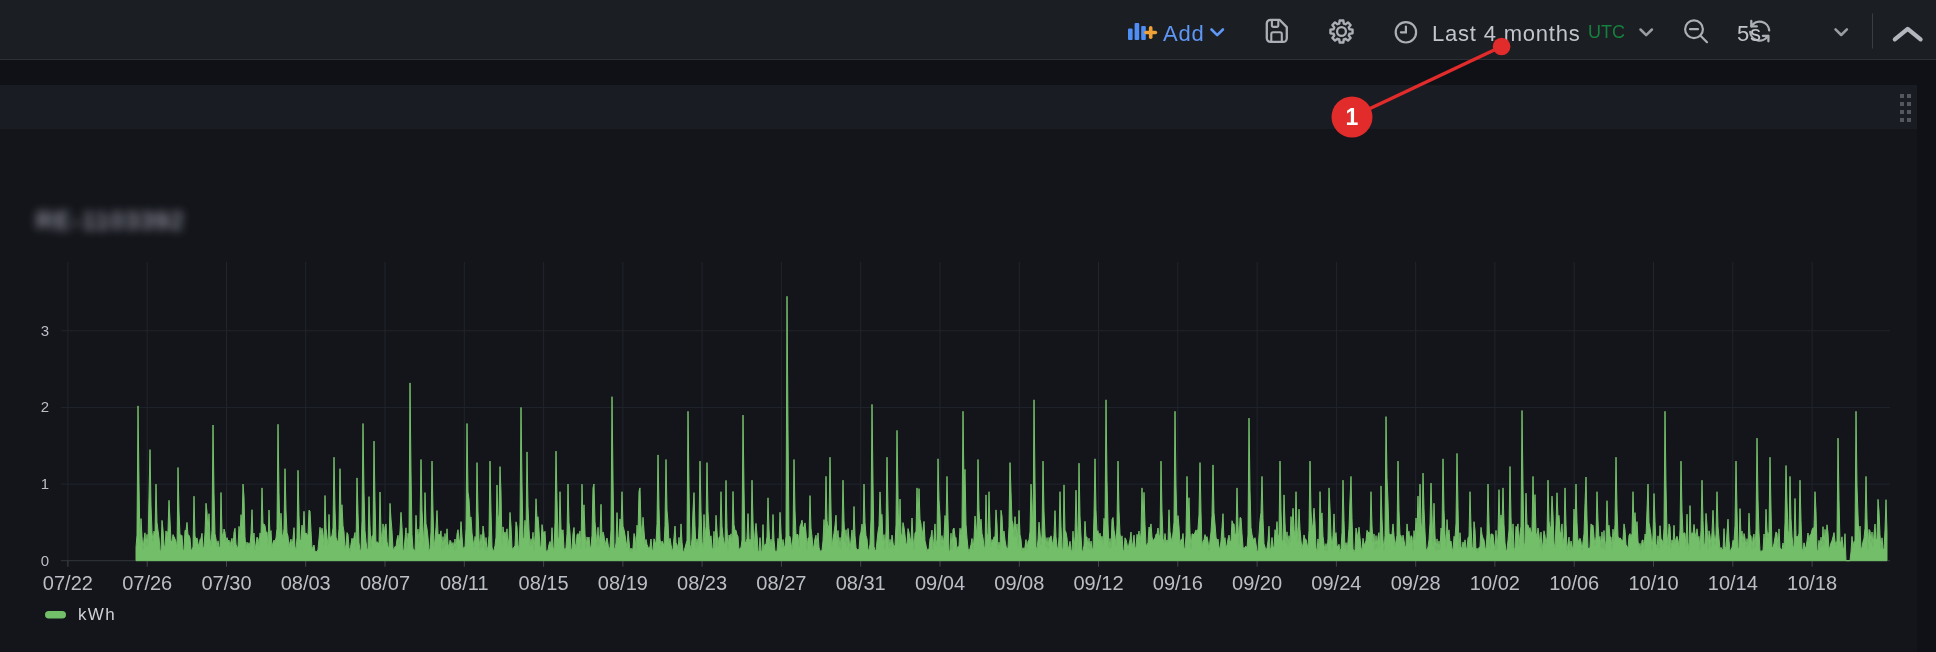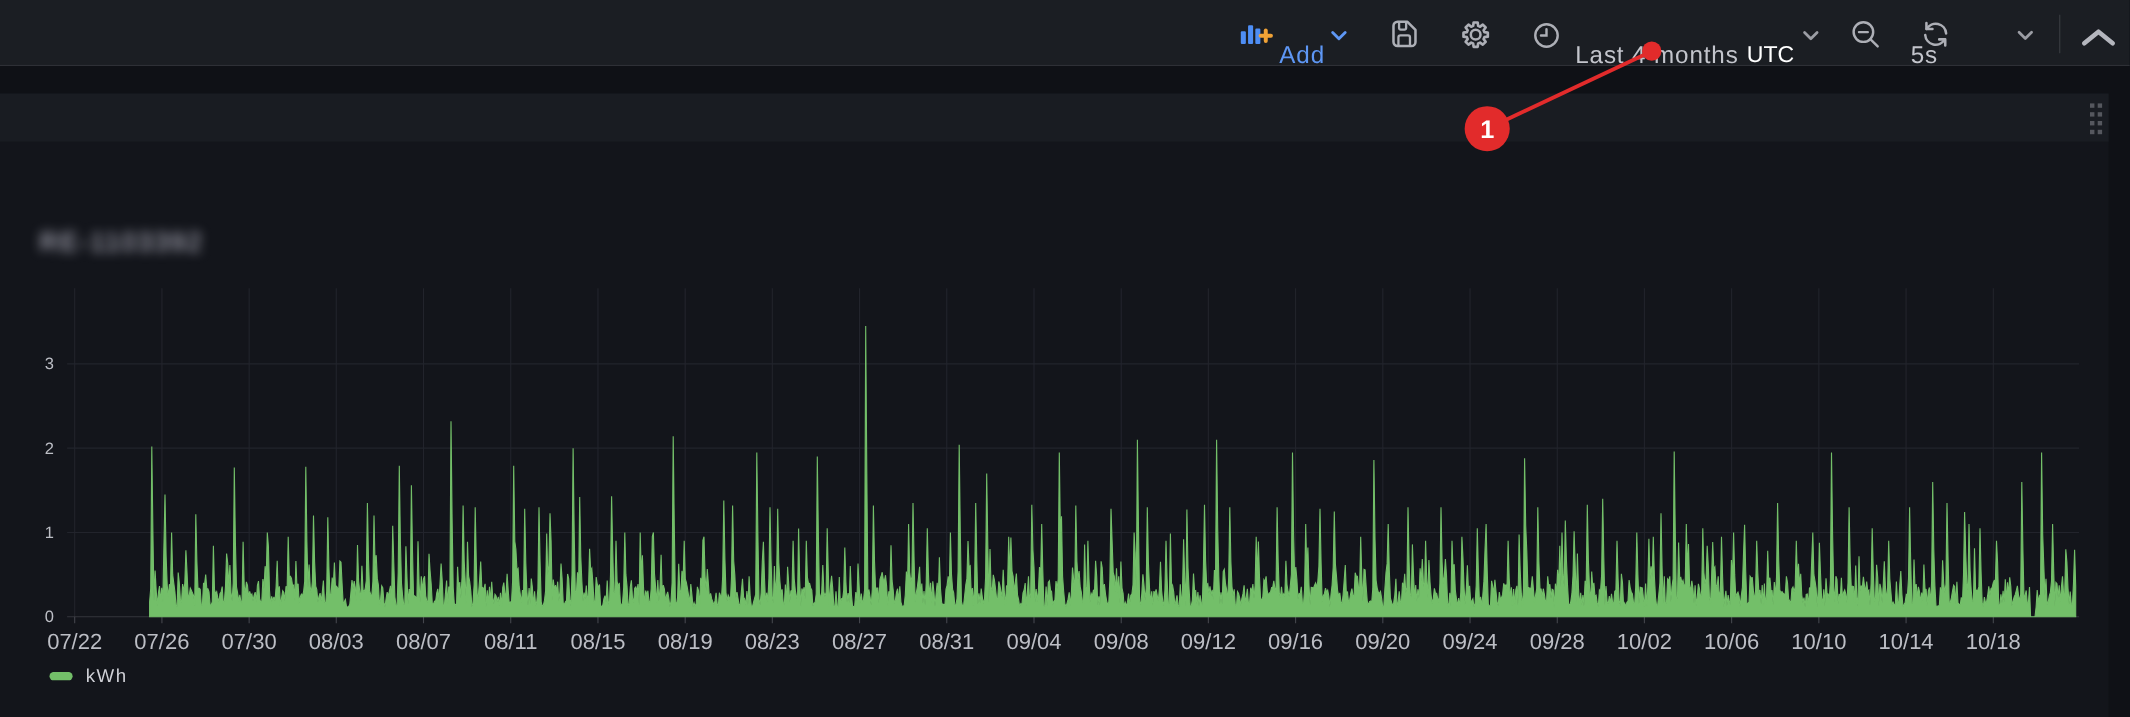--- a/index.html
+++ b/index.html
@@ -1,21 +1,21 @@
 <!DOCTYPE html>
 <html><head><meta charset="utf-8">
 <style>
   * { margin:0; padding:0; box-sizing:border-box; }
   html,body { width:1936px; height:652px; overflow:hidden; background:#0f1116;
     font-family:"Liberation Sans", sans-serif; }
   .toolbar { position:absolute; left:0; top:0; width:1936px; height:60px;
     background:#1b1e23; border-bottom:1px solid #2e3036; }
   .panelhead { position:absolute; left:0; top:85px; width:1917px; height:44px; background:#191c22; }
   .panelbody { position:absolute; left:0; top:129px; width:1917px; height:523px; background:#13151b; }
-  .ttxt { position:absolute; top:21px; font-size:22px; color:#c3c5cc; white-space:nowrap; letter-spacing:0.8px;margin-top:16px; }
+  .ttxt { position:absolute; top:21px; font-size:22px; color:#c3c5cc; white-space:nowrap; letter-spacing:0.8px; }
   .title { position:absolute; left:36px; top:207px; font-size:24px; font-weight:500;
     color:#c9c9d8; letter-spacing:1.6px; filter:blur(5px); }
   .dots { position:absolute; left:1899.5px; top:94px; }
   .dots div { position:absolute; width:4px; height:4px; background:#55575e; }
   svg text { font-family:"Liberation Sans", sans-serif; }
 </style></head>
 <body>
 <div class="toolbar"></div>
 <div class="panelhead"></div>
 <div class="panelbody"></div>
@@ -66,21 +66,21 @@
   <path d="M1640.5 29.5 L1646.2 35.2 L1651.9 29.5" stroke="#9b9da4" stroke-width="2.5" fill="none" stroke-linecap="round" stroke-linejoin="round"></path>
 
   <path d="M1835.5 29.3 L1841.2 35 L1846.9 29.3" stroke="#9b9da4" stroke-width="2.5" fill="none" stroke-linecap="round" stroke-linejoin="round"></path>
 
   <line x1="1872.5" y1="13.5" x2="1872.5" y2="48.5" stroke="#3a3c42" stroke-width="1"></line>
 
   <path d="M1894.8 39.3 L1907.7 28.8 L1920.6 39.3" stroke="#b4b6bd" stroke-width="4.2" fill="none" stroke-linecap="round" stroke-linejoin="round"></path>
 </svg>
 <div class="ttxt" style="left:1163px;color:#5e97f5;font-weight:500">Add</div>
 <div class="ttxt" style="left:1432px">Last 4 months</div>
-<div class="ttxt" style="left:1588px;color:#ffffff;font-size:21px;top:22px;font-weight:500;letter-spacing:0">UTC</div>
+<div class="ttxt" style="left:1588px;color:#15803d;font-size:18px;top:22px;font-weight:500;letter-spacing:0">UTC</div>
 <div class="ttxt" style="left:1737px">5s</div>
 
 <div class="title">RE-1103392</div>
 <div class="dots">
   <div style="left:0;top:0"></div>
     <div style="left:7.5px;top:0"></div>
   <div style="left:0;top:8px"></div>
     <div style="left:7.5px;top:8px"></div>
   <div style="left:0;top:16px"></div>
     <div style="left:7.5px;top:16px"></div>

